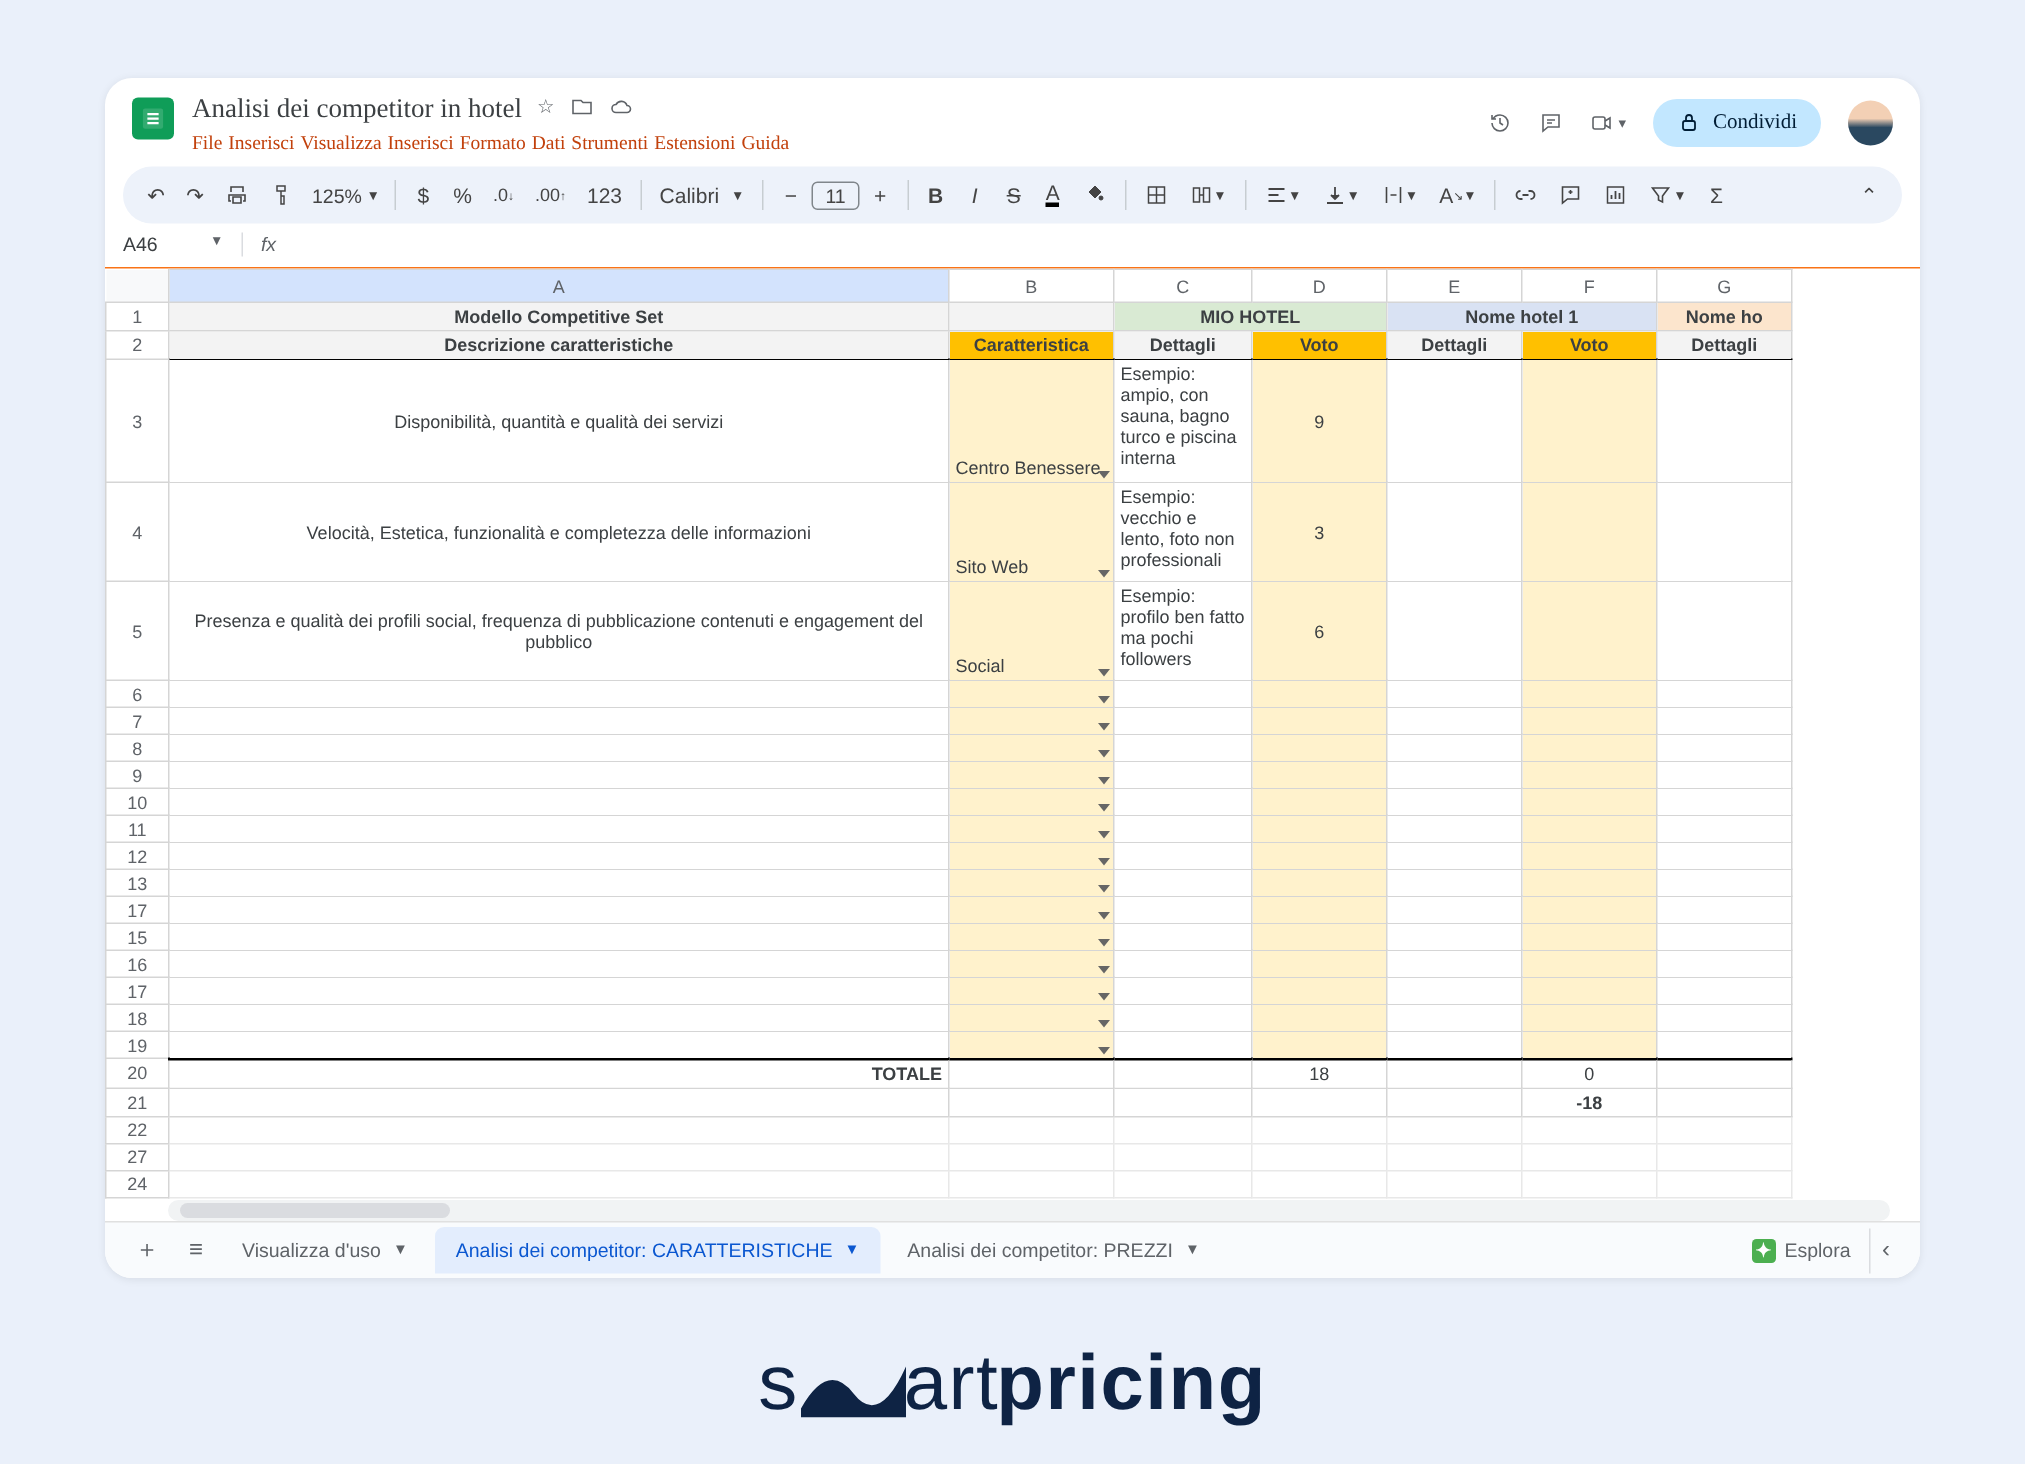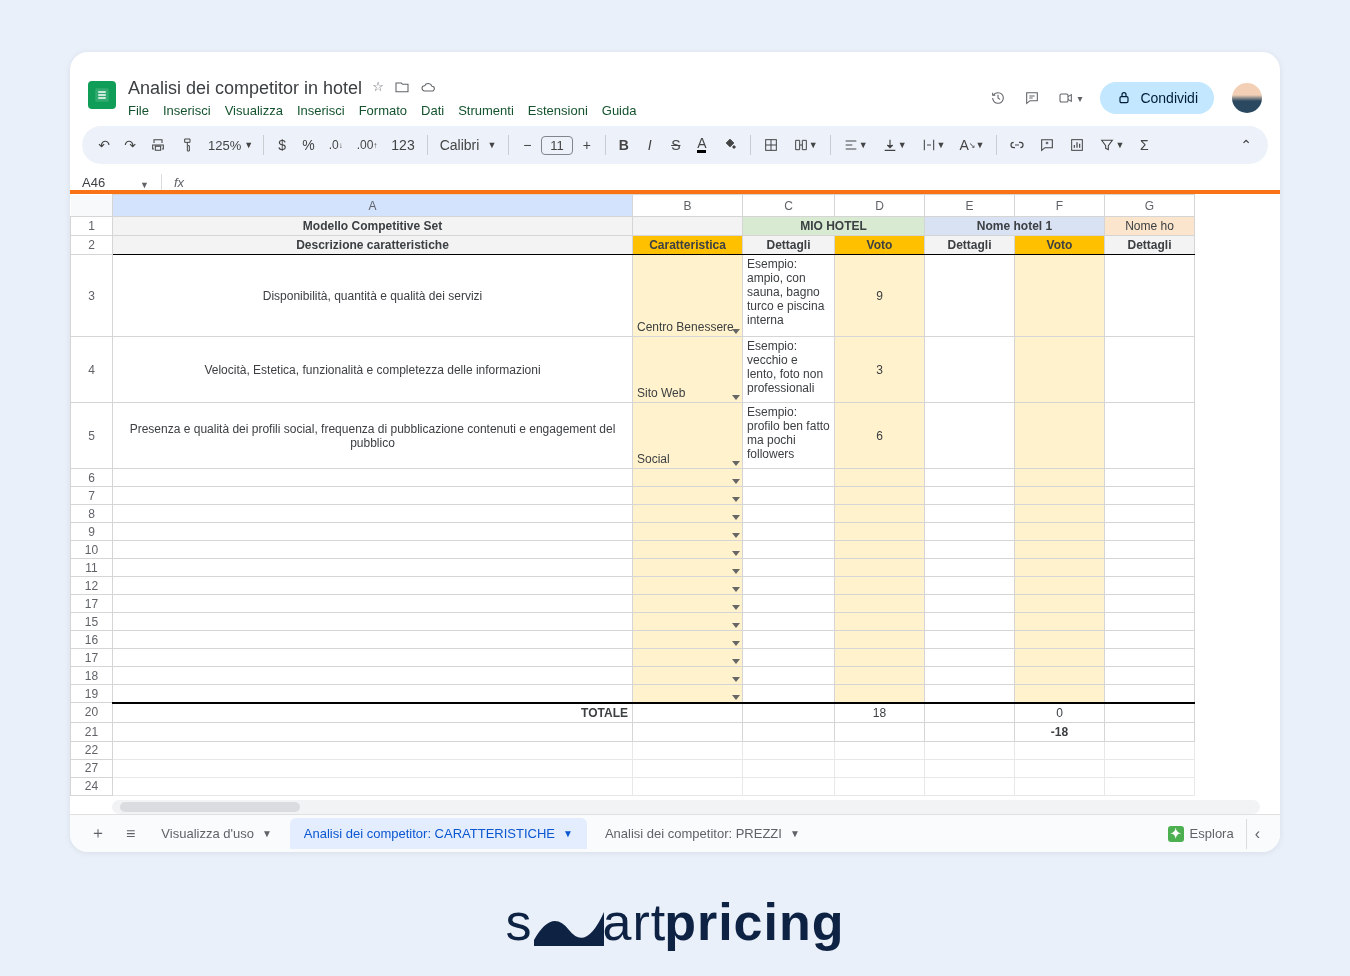--- a/index.html
+++ b/index.html
@@ -1,63 +1,63 @@
 <!DOCTYPE html>
 <html><head>
 <meta charset="utf-8">
 <style>
 * { box-sizing: border-box; margin: 0; padding: 0; }
 body { background: #eaf0fa; font-family: Arial, sans-serif; font-size: 13px; color: #3c4043; display: flex; flex-direction: column; align-items: center; }
 .frame { width: 1210px; height: 800px; background: #fff; border-radius: 18px; margin: 52px auto 0; box-shadow: 0 1px 6px rgba(0,0,0,0.08); overflow: hidden; display: flex; flex-direction: column;}
-.header { padding: 26px 18px 0 18px; display: flex; align-items: flex-start; }
+.header { padding: 10px 18px 0 18px; display: flex; align-items: flex-start; font-family: Liberation Serif, serif; }
 .logo { width: 28px; height: 28px; background:#0f9d58; border-radius:4px; display:flex; align-items:center; justify-content:center; color:#fff; margin-right:12px; margin-top:3px; }
 .logo svg { width:18px; height:18px; }
 .title-col { flex:1; }
 .title-row { display:flex; align-items:center; gap:10px; }
 .doc-title { font-size:18px; color:#3c4043; }
 .title-icons { display:flex; gap:10px; color:#5f6368; }
-.menu-bar { display:flex; gap:14px; font-size:13px; color:#14532d; padding:4px 0 8px;}
+.menu-bar { display:flex; gap:4px; font-size:13px; color:#c2410c; padding:4px 0 8px;}
 .menu-bar span { cursor:pointer; }
 .header-right { display:flex; align-items:center; gap:18px; padding-top:4px; }
 .hdr-icon { color:#5f6368; cursor:pointer; display:flex; align-items:center; gap:3px;}
 .share-btn { background:#c2e7ff; color:#001d35; padding:8px 16px; border-radius:40px; display:flex; align-items:center; gap:8px; font-size:14px; font-weight:500; cursor:pointer; }
 .avatar { width:30px; height:30px; border-radius:50%; background:linear-gradient(#f3d0b5 40%,#2a4860 60%); cursor:pointer; }
 
 .toolbar-wrap { padding: 0 12px; }
 .toolbar { background:#edf2fa; border-radius: 40px; padding: 4px 10px; display:flex; align-items:center; gap:2px; color:#444; height:38px;}
 .tb-btn { padding:4px 6px; border-radius:4px; cursor:pointer; display:flex; align-items:center; justify-content:center; min-width:24px; height:26px; font-size:14px; }
 .tb-sep { width:1px; height:20px; background:#c7cdd1; margin:0 4px; }
 .zoom { font-size:13px; padding:0 4px;}
 .font-name { min-width:56px; }
 .font-size-box { border:1px solid #80868b; border-radius:4px; padding:1px 8px; font-size:13px;}
 .color-under { border-bottom:3px solid #000; padding-bottom:1px; line-height:12px;}
 .chev-up { margin-left:auto; }
 
-.namebox-row { display:flex; align-items:flex-end; border-bottom:4px solid #f97316; height:24px; padding-left:12px; margin-top:6px; }
+.namebox-row { display:flex; align-items:flex-start; border-bottom:1px solid #f97316; height:24px; padding-left:12px; margin-top:6px; }
 .namebox { width:52px; font-size:13px; color:#3c4043;}
 .nb-dd { color:#5f6368; padding:0 6px;}
 .nb-sep { width:1px; height:16px; background:#dadce0; margin:0 6px;}
 .fx { font-style:italic; color:#5f6368; font-size:13px; padding:0 6px;}
 
 .grid-area { flex:1; overflow:hidden; position:relative; }
 .grid-scroll { overflow:auto; height:100%; }
 table.sheet { border-collapse:collapse; table-layout:fixed; font-size:12px; }
 table.sheet th, table.sheet td { border:1px solid #d5d5d5; }
 .corner { width:42px; height:22px; background:#f8f9fa; border-top:none !important; border-left: none !important;}
 .colhdr { background:#fff; height:22px; text-align:center; color:#5f6368; font-weight:normal; font-size:12px;}
 .colhdr.sel { background:#d3e3fd; }
 .rowhdr { width:42px; background:#fff; text-align:center; color:#5f6368; font-weight:normal; font-size:12px;}
 td.cell { background:#fff; vertical-align:bottom; padding:2px 4px; height:18px; position:relative; }
 td.cell.center { text-align:center; vertical-align:middle;}
 td.cell.vmid { vertical-align:middle; }
 .hdr-grey { background:#f3f3f3 !important; font-weight:bold; text-align:center; vertical-align:middle;}
 .hdr-orange { background:#ffc000 !important; font-weight:bold; text-align:center; vertical-align:middle;}
 .hdr-green { background:#d9ead3 !important; font-weight:bold; text-align:center; vertical-align:middle;}
 .hdr-blue { background:#d9e2f3 !important; font-weight:bold; text-align:center; vertical-align:middle;}
-.hdr-pink { background:#fce5cd !important; font-weight:normal; text-align:center; vertical-align:middle;}
+.hdr-pink { background:#fce5cd !important; font-weight:bold; text-align:center; vertical-align:middle;}
 .body-yellow { background:#fff2cc !important;}
 .totale { font-weight:bold; text-align:right; padding-right:4px;}
 .bold-cell { font-weight:bold; text-align:center;}
 .dd-arrow { position:absolute; right:2px; bottom:2px; width:0; height:0; border-left:4px solid transparent; border-right:4px solid transparent; border-top:5px solid #666;}
 .thick-border-top td.cell { border-top:2px solid #000; }
 .thick-border-bottom td.cell { border-bottom: 1.5px solid #000;}
 
 .hscroll-track { position:absolute; bottom:0; left:42px; right:20px; height:14px; background:#f1f3f4; border-radius:7px;}
 .hscroll-thumb { width:180px; height:10px; background:#dadce0; border-radius:5px; margin:2px 0 0 8px;}
 
@@ -425,20 +425,32 @@
               <td class="cell body-yellow">
                 <span class="dd-arrow"></span>
               </td>
               <td class="cell "></td>
               <td class="cell body-yellow"></td>
               <td class="cell "></td>
               <td class="cell body-yellow"></td>
               <td class="cell "></td>
             </tr>
             <tr>
+              <th class="rowhdr">13</th>
+              <td class="cell "></td>
+              <td class="cell body-yellow">
+                <span class="dd-arrow"></span>
+              </td>
+              <td class="cell "></td>
+              <td class="cell body-yellow"></td>
+              <td class="cell "></td>
+              <td class="cell body-yellow"></td>
+              <td class="cell "></td>
+            </tr>
+            <tr>
               <th class="rowhdr">17</th>
               <td class="cell "></td>
               <td class="cell body-yellow">
                 <span class="dd-arrow"></span>
               </td>
               <td class="cell "></td>
               <td class="cell body-yellow"></td>
               <td class="cell "></td>
               <td class="cell body-yellow"></td>
               <td class="cell "></td>

